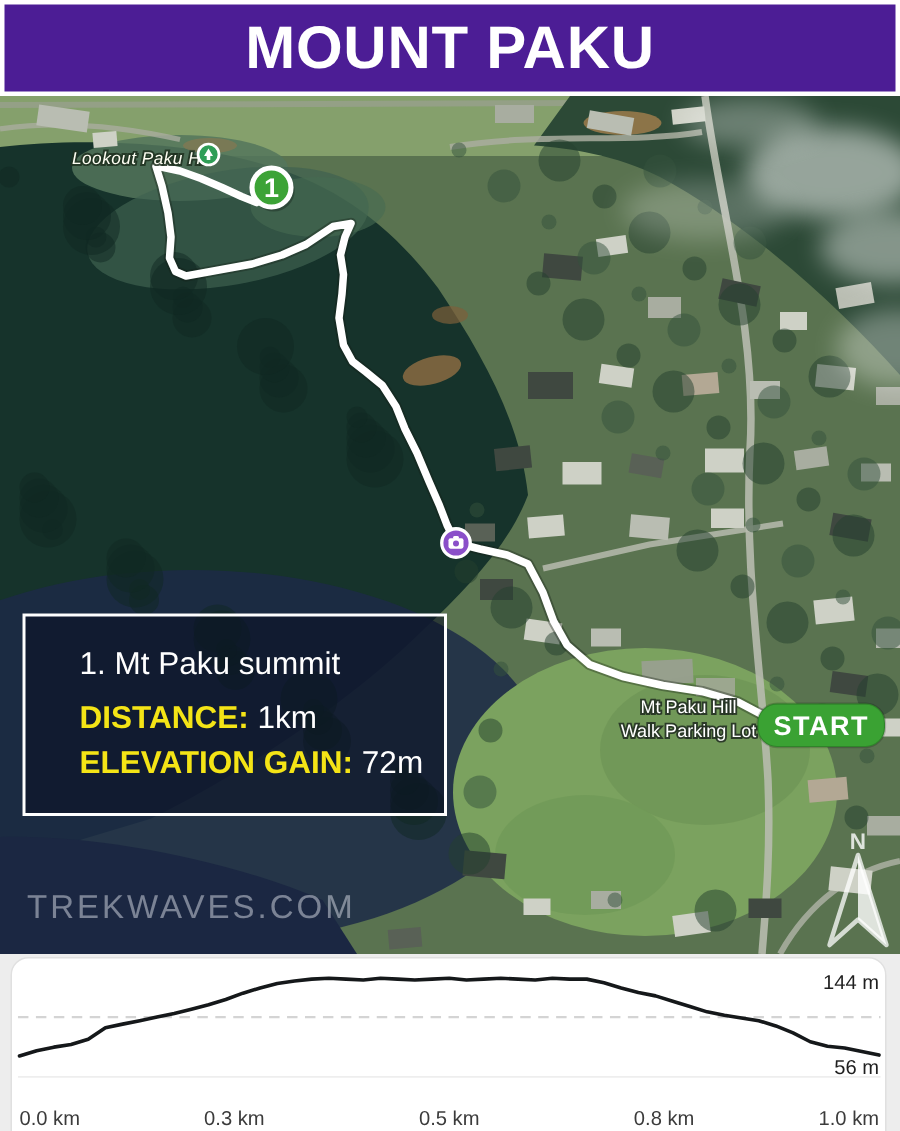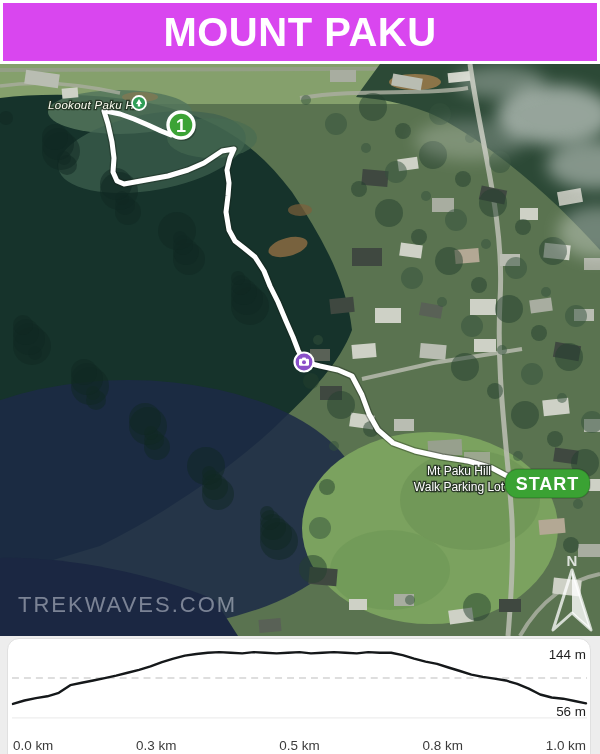--- a/index.html
+++ b/index.html
@@ -1,20 +1,20 @@
 <!DOCTYPE html>
 <html><head>
 <meta charset="utf-8">
 <title>Mount Paku</title>
 <style>
   html,body{margin:0;padding:0;background:#fff;}
   .page{position:relative;width:600px;height:754px;background:#fff;overflow:hidden;
         font-family:"Liberation Sans",sans-serif;}
   
-  .titlebar{position:absolute;top:3px;left:3px;right:3px;height:58px;background:#d946ef;
+  .titlebar{position:absolute;top:3px;left:3px;right:3px;height:58px;background:#4c1d95;
             display:flex;align-items:center;justify-content:center;}
   .titlebar h1{margin:0;color:#fff;font-size:40px;font-weight:800;letter-spacing:.5px;}
   
   .map-wrap{position:absolute;top:64px;left:0;width:600px;height:572px;background:#5a7350;}
   .map-wrap svg{display:block;}
   
   .info-box{position:absolute;left:15px;top:409px;width:283px;height:135px;box-sizing:border-box;
             border:2px solid #fff;background:rgba(10,14,34,.55);padding:20px 0 0 36px;color:#fff;}
   .info-box .ib-title{font-size:21px;font-weight:500;margin-bottom:9px;}
   .info-box .ib-row{font-size:21px;line-height:30px;}
@@ -275,20 +275,31 @@
         <text y="6.5" text-anchor="middle" font-size="18" font-weight="bold" fill="#ffffff">1</text>
       </g>
 
       <g id="marker-start" transform="translate(505,469)">
         <rect x="0" y="0" width="85" height="29" rx="13" fill="#3aa233" stroke="rgba(0,0,0,.18)" stroke-width="1.5"></rect>
         <text x="42.5" y="21" text-anchor="middle" font-size="18" font-weight="800" letter-spacing="1" fill="#ffffff">START</text>
       </g>
     </svg>
   </div>
 
+  <div class="info-box">
+    <div class="ib-title">1. Mt Paku summit</div>
+    <div class="ib-row">
+      <span class="ib-label">DISTANCE:</span>
+      <span class="ib-value">1km</span>
+    </div>
+    <div class="ib-row">
+      <span class="ib-label">ELEVATION GAIN:</span>
+      <span class="ib-value">72m</span>
+    </div>
+  </div>
 
   <div class="chart-strip"></div>
   <div class="chart-panel">
     <svg id="chart" viewBox="0 0 584 114" width="582" height="114" xmlns="http://www.w3.org/2000/svg">
       <line x1="4" y1="38" x2="581" y2="38" stroke="#d4d4d4" stroke-width="1.6" stroke-dasharray="7 5"></line>
       <line x1="4" y1="78" x2="581" y2="78" stroke="#eeeeee" stroke-width="1.2"></line>
       <polyline id="elev-line" fill="none" stroke="#15181a" stroke-width="2.4" stroke-linejoin="round" stroke-linecap="round" points="5.0,64.0 16.5,60.5 28.0,58.1 39.5,56.3 51.0,52.8 62.5,45.1 74.0,42.7 85.5,40.4 97.0,38.0 108.5,35.6 120.0,32.7 131.5,29.7 143.0,26.2 154.5,22.0 166.0,18.5 177.5,15.5 189.0,13.8 200.5,12.6 212.0,12.0 223.5,12.6 235.0,13.2 246.5,12.0 258.0,12.6 269.5,13.2 281.0,12.6 292.5,12.0 304.0,13.2 315.5,12.6 327.0,12.0 338.5,12.6 350.0,13.2 361.5,12.0 373.0,12.6 384.5,12.6 396.0,15.0 407.5,18.5 419.0,21.5 430.5,23.8 442.0,27.4 453.5,30.9 465.0,34.5 476.5,36.8 488.0,38.6 499.5,40.4 511.0,43.9 522.5,48.6 534.0,54.5 545.5,57.5 557.0,58.7 568.5,61.0 580.0,63.4"></polyline>
       <text x="580" y="19" text-anchor="end" font-size="13.5" fill="#1f1f1f">144 m</text>
       <text x="580" y="76" text-anchor="end" font-size="13.5" fill="#1f1f1f">56 m</text>
       <g id="xticks" font-size="13.5" fill="#3b3b3b">

